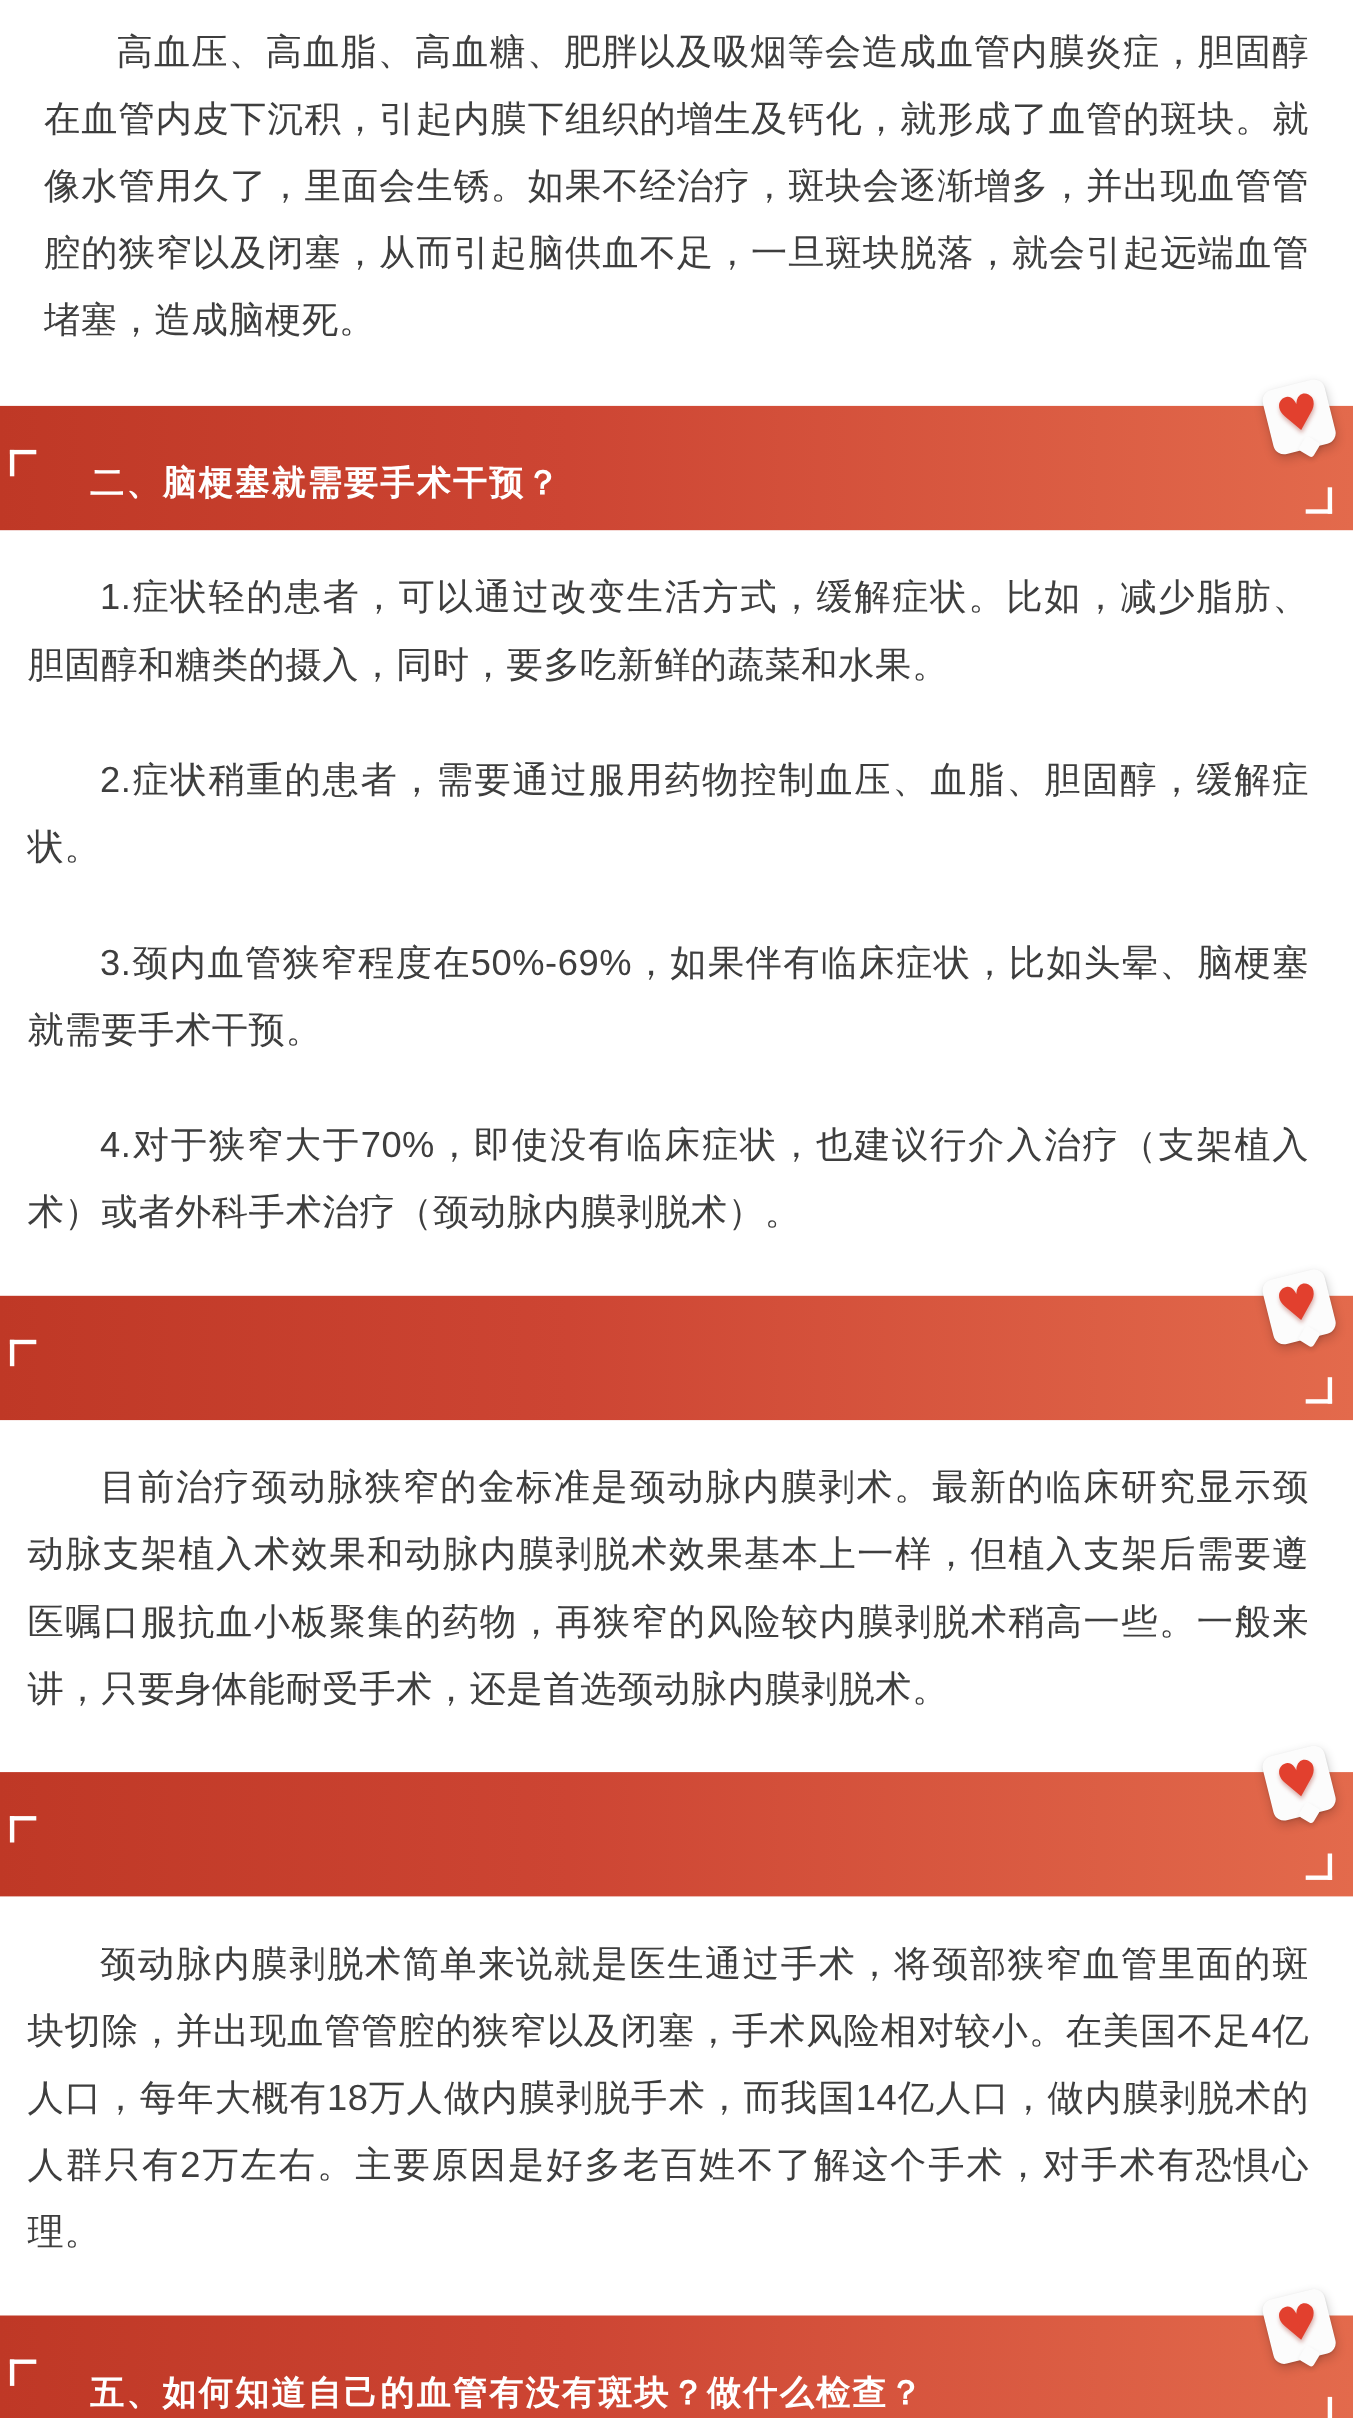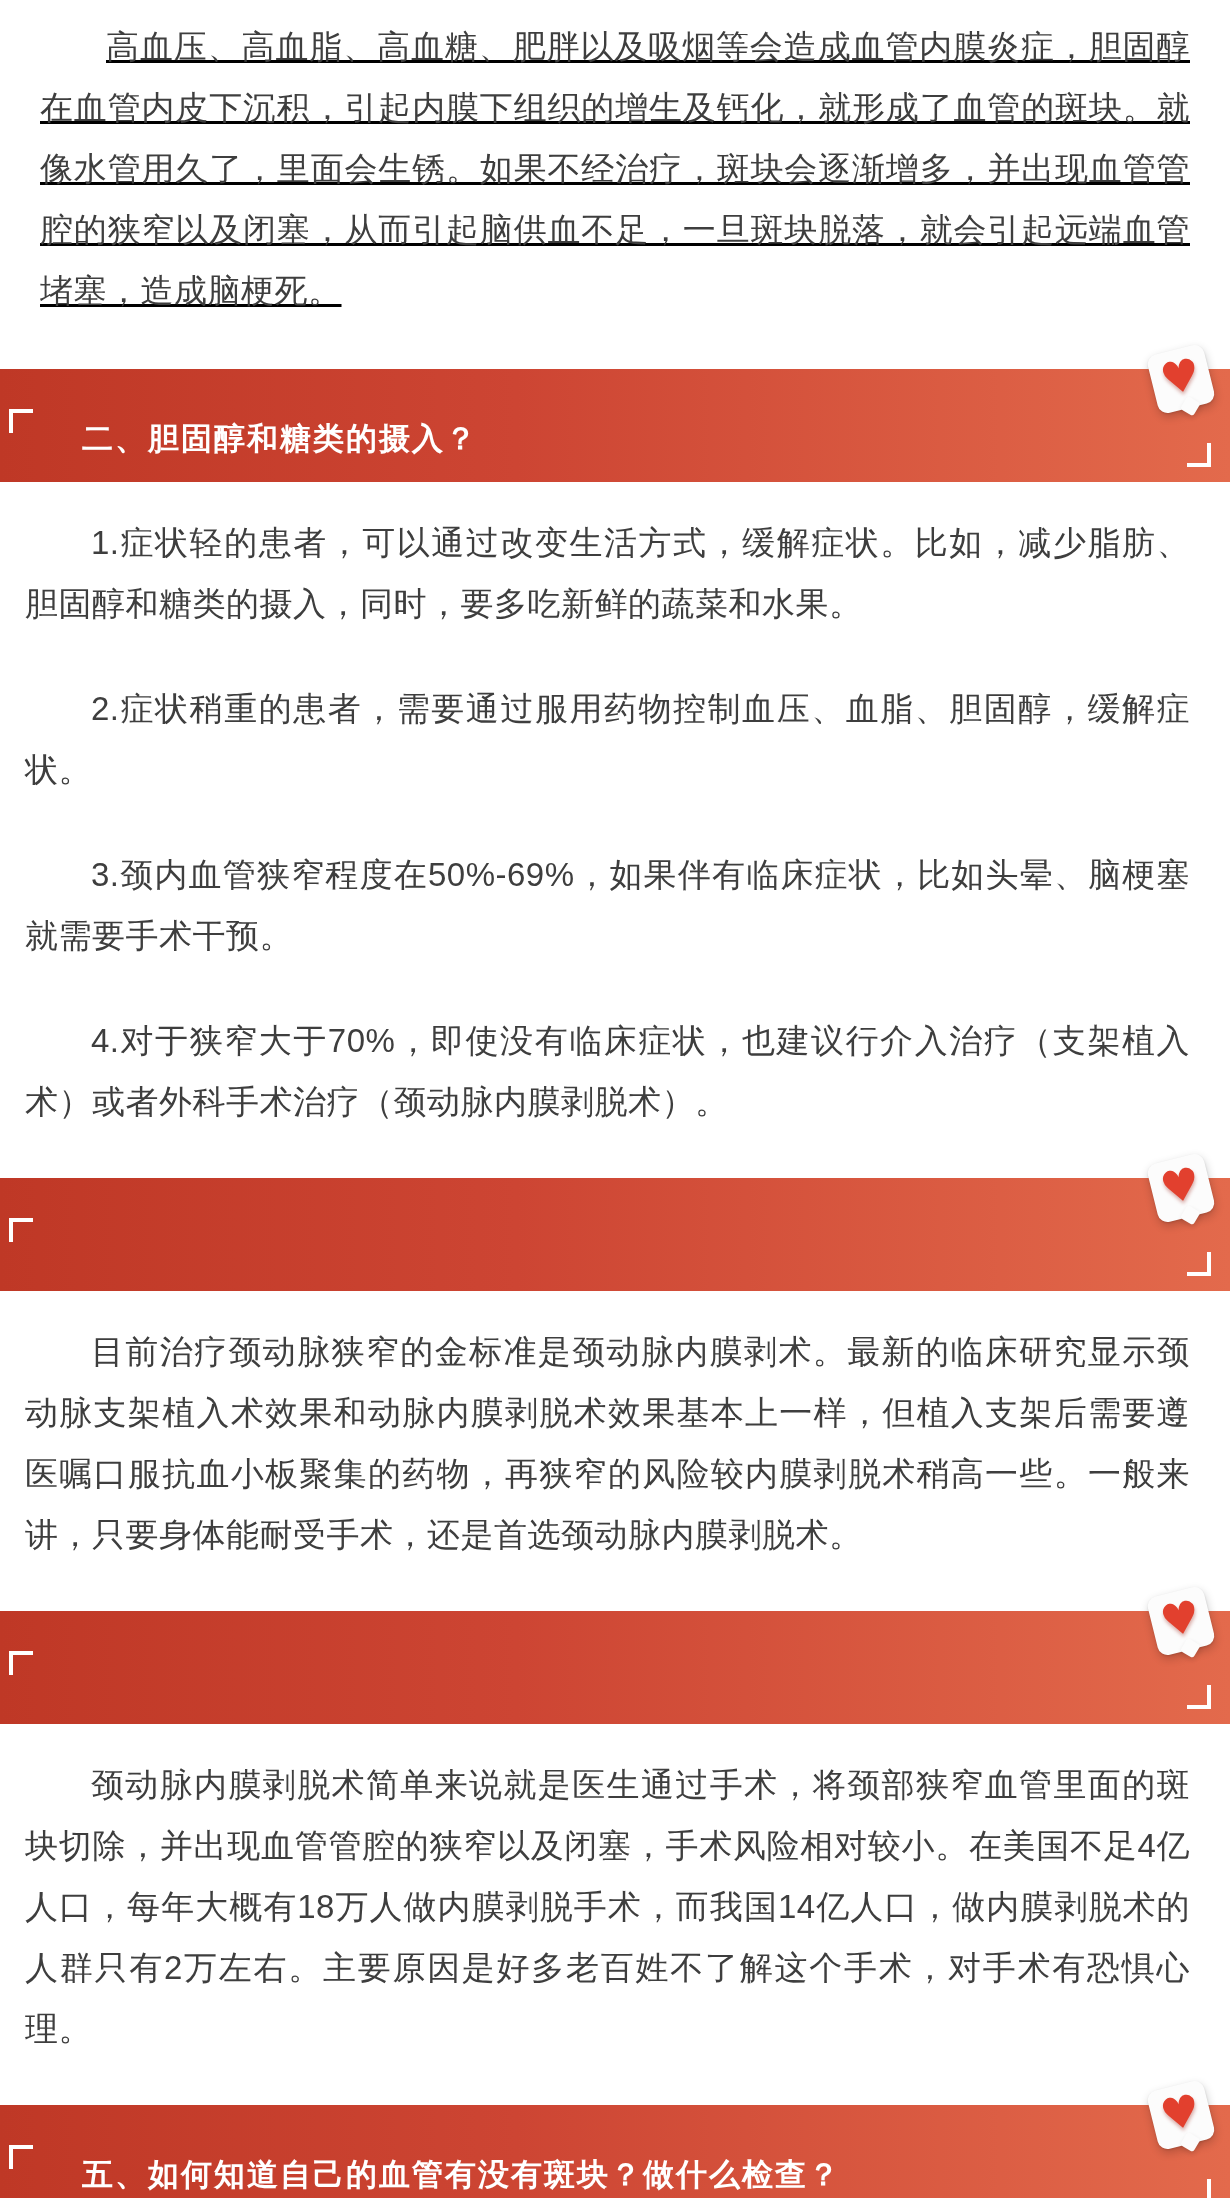--- a/index.html
+++ b/index.html
@@ -10,21 +10,20 @@
   body {
     width: 1230px;
     font-family: "Liberation Sans", "DejaVu Sans", sans-serif;
   }
   .article {
     padding-top: 16px;
     padding-bottom: 40px;
   }
   .text-block {
     padding: 0 40px;
-    text-decoration: underline;
   }
   p.para {
     font-size: 33px;
     line-height: 61px;
     color: #3e3e3e;
     text-align: justify;
     text-indent: 2em;
     margin: 0 0 44px 0;
     letter-spacing: 0.5px;
   }
@@ -114,21 +113,21 @@
 <div class="article">
 
   <div class="text-block">
     <p class="para intro">高血压、高血脂、高血糖、肥胖以及吸烟等会造成血管内膜炎症，胆固醇在血管内皮下沉积，引起内膜下组织的增生及钙化，就形成了血管的斑块。就像水管用久了，里面会生锈。如果不经治疗，斑块会逐渐增多，并出现血管管腔的狭窄以及闭塞，从而引起脑供血不足，一旦斑块脱落，就会引起远端血管堵塞，造成脑梗死。</p>
   </div>
 
   <div id="sections">
   <section class="section">
     <div class="banner">
       <span class="bracket open"></span>
-      <h2 class="banner-title">二、胆固醇和糖类的摄入？</h2>
+      <h2 class="banner-title">二、脑梗塞就需要手术干预？</h2>
       <span class="bracket close"></span>
       <div class="heart-card">
         <span class="heart-glyph">♥</span>
       </div>
     </div>
     <div class="section-body">
           <p class="para">1.症状轻的患者，可以通过改变生活方式，缓解症状。比如，减少脂肪、胆固醇和糖类的摄入，同时，要多吃新鲜的蔬菜和水果。</p>
           <p class="para">2.症状稍重的患者，需要通过服用药物控制血压、血脂、胆固醇，缓解症状。</p>
           <p class="para">3.颈内血管狭窄程度在50%-69%，如果伴有临床症状，比如头晕、脑梗塞就需要手术干预。</p>
           <p class="para">4.对于狭窄大于70%，即使没有临床症状，也建议行介入治疗（支架植入术）或者外科手术治疗（颈动脉内膜剥脱术）。</p>

